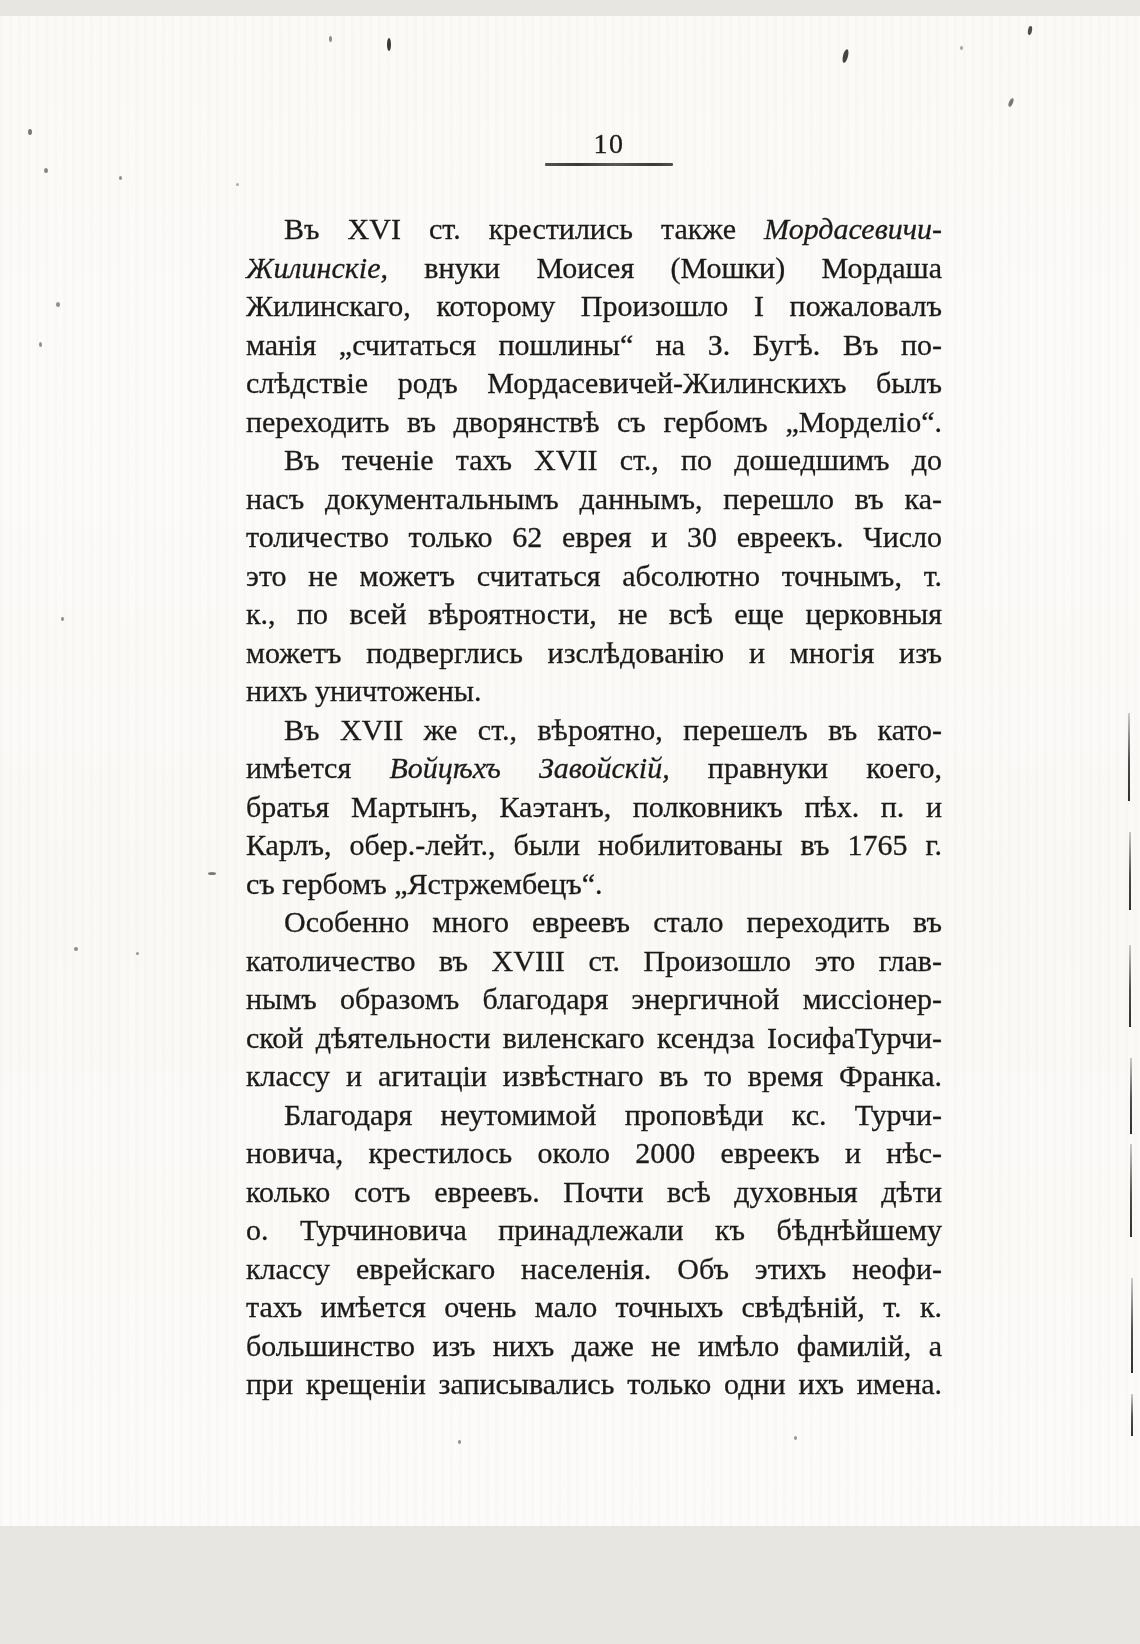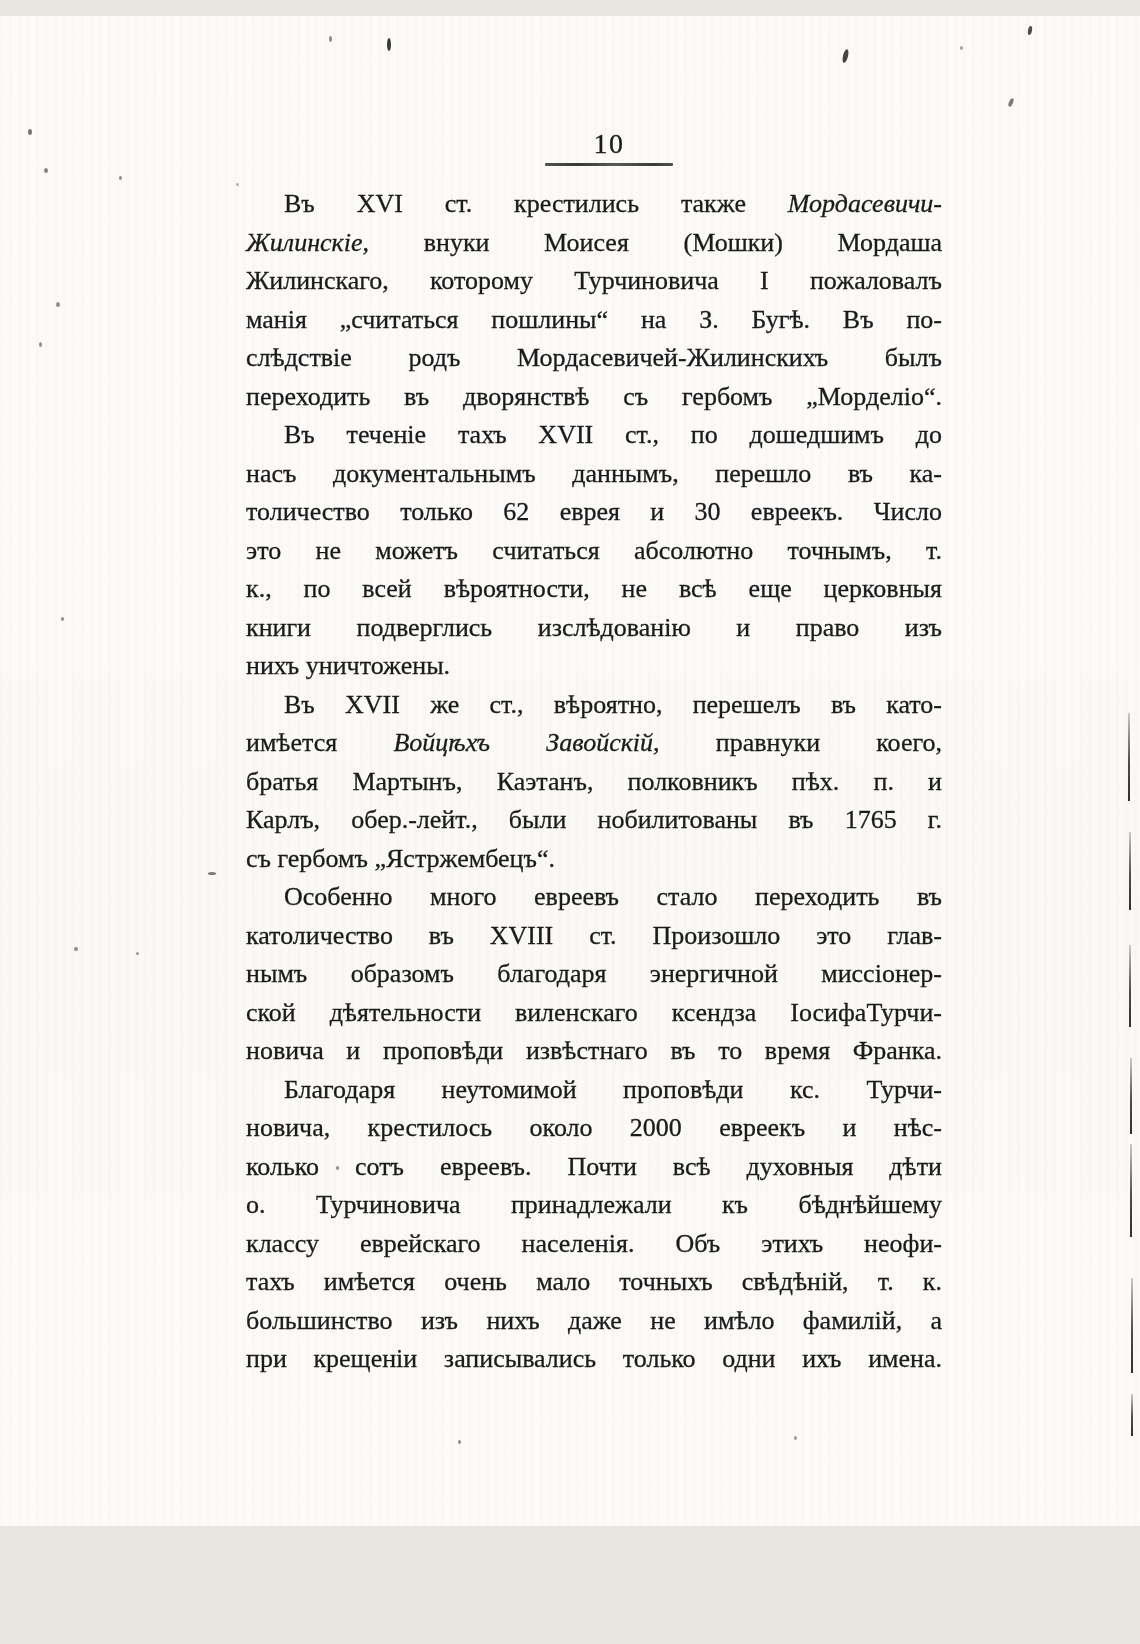--- a/index.html
+++ b/index.html
@@ -35,23 +35,23 @@
   .pageno-rule {
     margin-top: 3px;
     height: 3px;
     border-radius: 1px;
     background: linear-gradient(90deg, #3c3c3c, #1e1e1e 25%, #444 55%, #202020 85%, #3a3a3a);
     opacity: 0.88;
   }
 
   .textblock {
     position: absolute;
-    left: 246px; top: 169px;
+    left: 246px; top: 194px;
     width: 696px;
-    font-size: 26px;
+    font-size: 30px;
     line-height: 38.5px;
     -webkit-text-stroke: 0.3px currentColor;
   }
   .line {
     height: 38.5px;
     text-align: justify;
     text-align-last: justify;
     white-space: normal;
   }
   .line.last { text-align-last: left; }
@@ -74,47 +74,47 @@
 
 <div class="page">
   <div class="pageno-wrap">
     <div class="pageno">10</div>
     <div class="pageno-rule"></div>
   </div>
   <div class="textblock" id="textblock">
       <div class="para">
         <div class="line"><span>Въ XVI ст. крестились также </span><em>Мордасевичи-</em></div>
         <div class="line"><em>Жилинскіе,</em><span> внуки Моисея (Мошки) Мордаша</span></div>
-        <div class="line"><span>Жилинскаго, которому Турчиновича I пожаловалъ</span></div>
+        <div class="line"><span>Жилинскаго, которому Произошло I пожаловалъ</span></div>
         <div class="line"><span>манія „считаться пошлины“ на З. Бугѣ. Въ по-</span></div>
         <div class="line"><span>слѣдствіе родъ Мордасевичей-Жилинскихъ былъ</span></div>
         <div class="line"><span>переходить въ дворянствѣ съ гербомъ „Морделіо“.</span></div>
       </div>
       <div class="para">
         <div class="line"><span>Въ теченіе тахъ XVII ст., по дошедшимъ до</span></div>
         <div class="line"><span>насъ документальнымъ даннымъ, перешло въ ка-</span></div>
         <div class="line"><span>толичество только 62 еврея и 30 евреекъ. Число</span></div>
         <div class="line"><span>это не можетъ считаться абсолютно точнымъ, т.</span></div>
         <div class="line"><span>к., по всей вѣроятности, не всѣ еще церковныя</span></div>
-        <div class="line"><span>книги подверглись изслѣдованію и право изъ</span></div>
+        <div class="line"><span>можетъ подверглись изслѣдованію и многія изъ</span></div>
         <div class="line last"><span>нихъ уничтожены.</span></div>
       </div>
       <div class="para">
         <div class="line"><span>Въ XVII же ст., вѣроятно, перешелъ въ като-</span></div>
         <div class="line"><span>имѣется </span><em>Войцѣхъ Завойскій,</em><span> правнуки коего,</span></div>
         <div class="line"><span>братья Мартынъ, Каэтанъ, полковникъ пѣх. п. и</span></div>
         <div class="line"><span>Карлъ, обер.-лейт., были нобилитованы въ 1765 г.</span></div>
         <div class="line last"><span>съ гербомъ „Ястржембецъ“.</span></div>
       </div>
       <div class="para">
         <div class="line"><span>Особенно много евреевъ стало переходить въ</span></div>
         <div class="line"><span>католичество въ XVIII ст. Произошло это глав-</span></div>
         <div class="line"><span>нымъ образомъ благодаря энергичной миссіонер-</span></div>
         <div class="line"><span>ской дѣятельности виленскаго ксендза ІосифаТурчи-</span></div>
-        <div class="line"><span>новича и проповѣди извѣстнаго въ то время Франка.</span></div>
+        <div class="line"><span>классу и агитаціи извѣстнаго въ то время Франка.</span></div>
       </div>
       <div class="para">
         <div class="line"><span>Благодаря неутомимой проповѣди кс. Турчи-</span></div>
         <div class="line"><span>новича, крестилось около 2000 евреекъ и нѣс-</span></div>
         <div class="line"><span>колько сотъ евреевъ. Почти всѣ духовныя дѣти</span></div>
         <div class="line"><span>о. Турчиновича принадлежали къ бѣднѣйшему</span></div>
         <div class="line"><span>классу еврейскаго населенія. Объ этихъ неофи-</span></div>
         <div class="line"><span>тахъ имѣется очень мало точныхъ свѣдѣній, т. к.</span></div>
         <div class="line"><span>большинство изъ нихъ даже не имѣло фамилій, а</span></div>
         <div class="line"><span>при крещеніи записывались только одни ихъ имена.</span></div>

